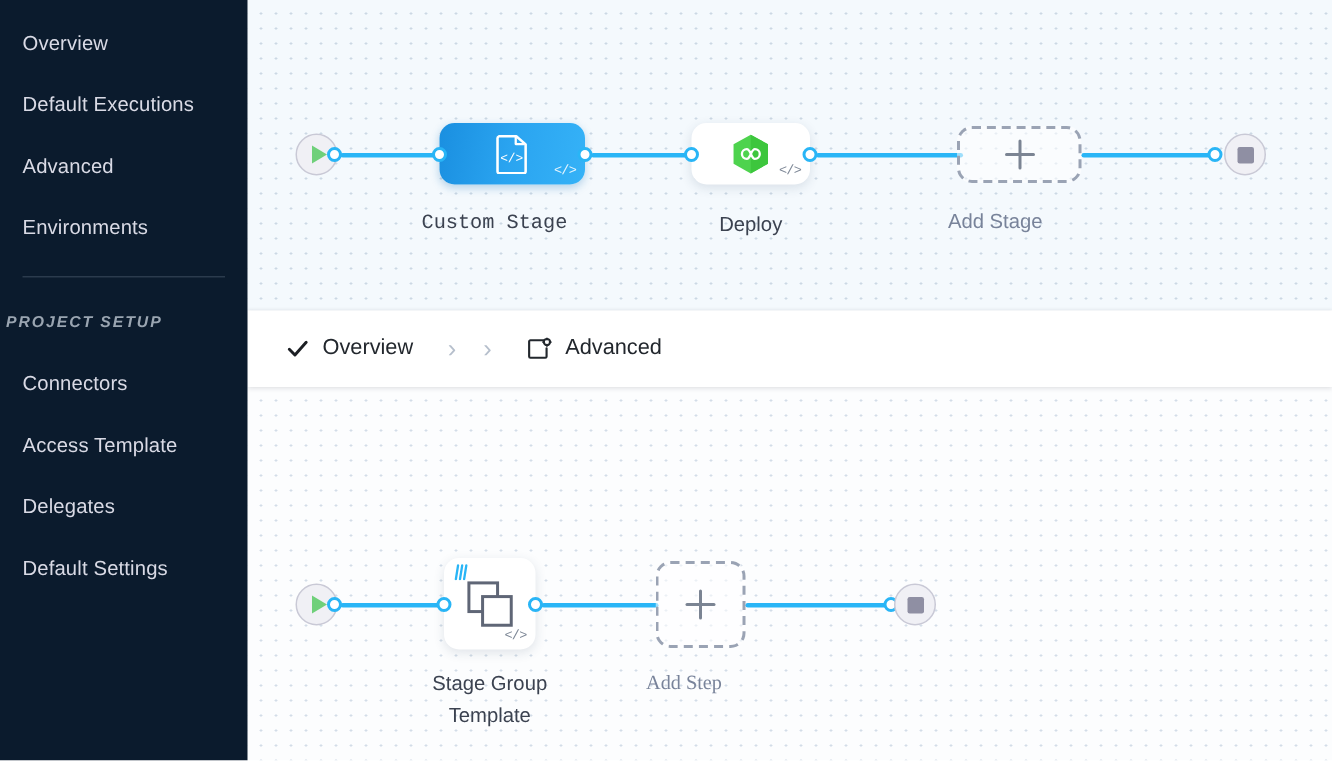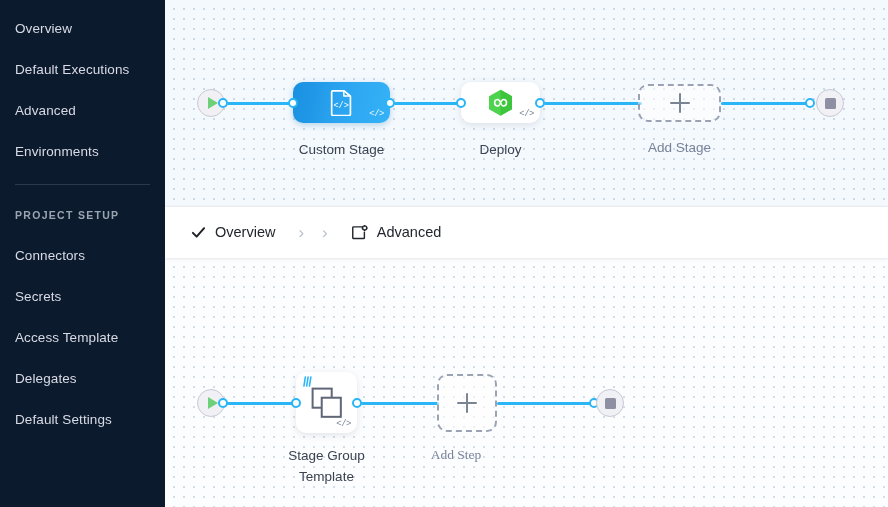--- a/index.html
+++ b/index.html
@@ -37,21 +37,22 @@
   .nav-divider {
     height: 1px;
     background: #2b3b4d;
     margin: 12px 15px 0 15px;
   }
   .nav-section {
     color: #9aa5b1;
     font-size: 10.5px;
     letter-spacing: 1.3px;
     font-weight: 600;
-    padding: 24px 0 14px 15px;
+    padding: 24px 0 14px 4px;
+    font-style: italic;
   }
 
   
   .content {
     flex: 1 1 auto;
     position: relative;
     height: 507px;
   }
 
   .canvas {
@@ -232,23 +233,20 @@
     </div>
 
     <div class="nav-divider"></div>
 
     <div class="nav-section">PROJECT SETUP</div>
 
     <div class="nav-item">
       <span>Connectors</span>
     </div>
     <div class="nav-item">
-      <span>Secrets</span>
-    </div>
-    <div class="nav-item">
       <span>Access Template</span>
     </div>
     <div class="nav-item">
       <span>Delegates</span>
     </div>
     <div class="nav-item">
       <span>Default Settings</span>
     </div>
   </div>
 
@@ -267,42 +265,42 @@
         <div class="stage-pill" style="left:128px; top:82px; width:97px; height:41px;">
           <svg viewBox="0 0 28 30" width="25" height="27">
             <path d="M4 2 h13 l7 6 v20 a1.6 1.6 0 0 1 -1.6 1.6 h-17.8 A1.6 1.6 0 0 1 3 28 V3.6 A1.6 1.6 0 0 1 4 2 Z" fill="none" stroke="#ffffff" stroke-width="1.9" stroke-linejoin="round"></path>
             <path d="M16.6 2.4 v5.4 h6.6" fill="none" stroke="#ffffff" stroke-width="1.7" stroke-linejoin="round"></path>
             <text x="13.6" y="21" font-size="9.6" fill="#ffffff" text-anchor="middle" font-family="Liberation Mono, monospace">&lt;/&gt;</text>
           </svg>
           <span class="code-tag on-blue">&lt;/&gt;</span>
         </div>
         <div class="port" style="left:123px; top:98px;"></div>
         <div class="port" style="left:220px; top:98px;"></div>
-        <div class="node-label" style="left:128px; top:140px; width:97px;">Custom Stage</div>
+        <div class="node-label" style="left:116px; top:140px; width:97px;font-family:Liberation Mono, monospace;">Custom Stage</div>
 
         <div class="edge" style="left:229px; top:102px; width:72px;"></div>
 
         <div class="stage-card" style="left:296px; top:82px; width:79px; height:41px;">
           <svg viewBox="0 0 34 38" width="25" height="28">
             <path d="M17 1 L32.6 9.8 V27.4 L17 36.2 L1.4 27.4 V9.8 Z" fill="#4ed34e"></path>
             <path d="M17 1 L32.6 9.8 V27.4 L17 36.2 Z" fill="#3dc63d"></path>
             <path d="M13.4 14.2 a4.4 4.4 0 1 0 0 8.8 c3.6 0 3.8 -8.8 7.4 -8.8 a4.4 4.4 0 1 1 0 8.8 c-3.6 0 -3.8 -8.8 -7.4 -8.8 Z" fill="none" stroke="#ffffff" stroke-width="2.1"></path>
           </svg>
           <span class="code-tag">&lt;/&gt;</span>
         </div>
         <div class="port" style="left:291px; top:98px;"></div>
         <div class="port" style="left:370px; top:98px;"></div>
         <div class="node-label" style="left:296px; top:140px; width:79px;">Deploy</div>
 
         <div class="edge" style="left:379px; top:102px; width:98px;"></div>
 
         <div class="dashed-box" style="left:473px; top:84px; width:83px; height:38px;">
           <div class="plus"></div>
         </div>
-        <div class="node-label muted" style="left:468px; top:138px; width:93px;">Add Stage</div>
+        <div class="node-label muted" style="left:452px; top:138px; width:93px;">Add Stage</div>
 
         <div class="edge" style="left:556px; top:102px; width:88px;"></div>
         <div class="port" style="left:640px; top:98px;"></div>
         <div class="endcap" style="left:651px; top:89px;">
           <div class="stop-sq"></div>
         </div>
       </div>
     </div>
 
     <div class="tabbar">

